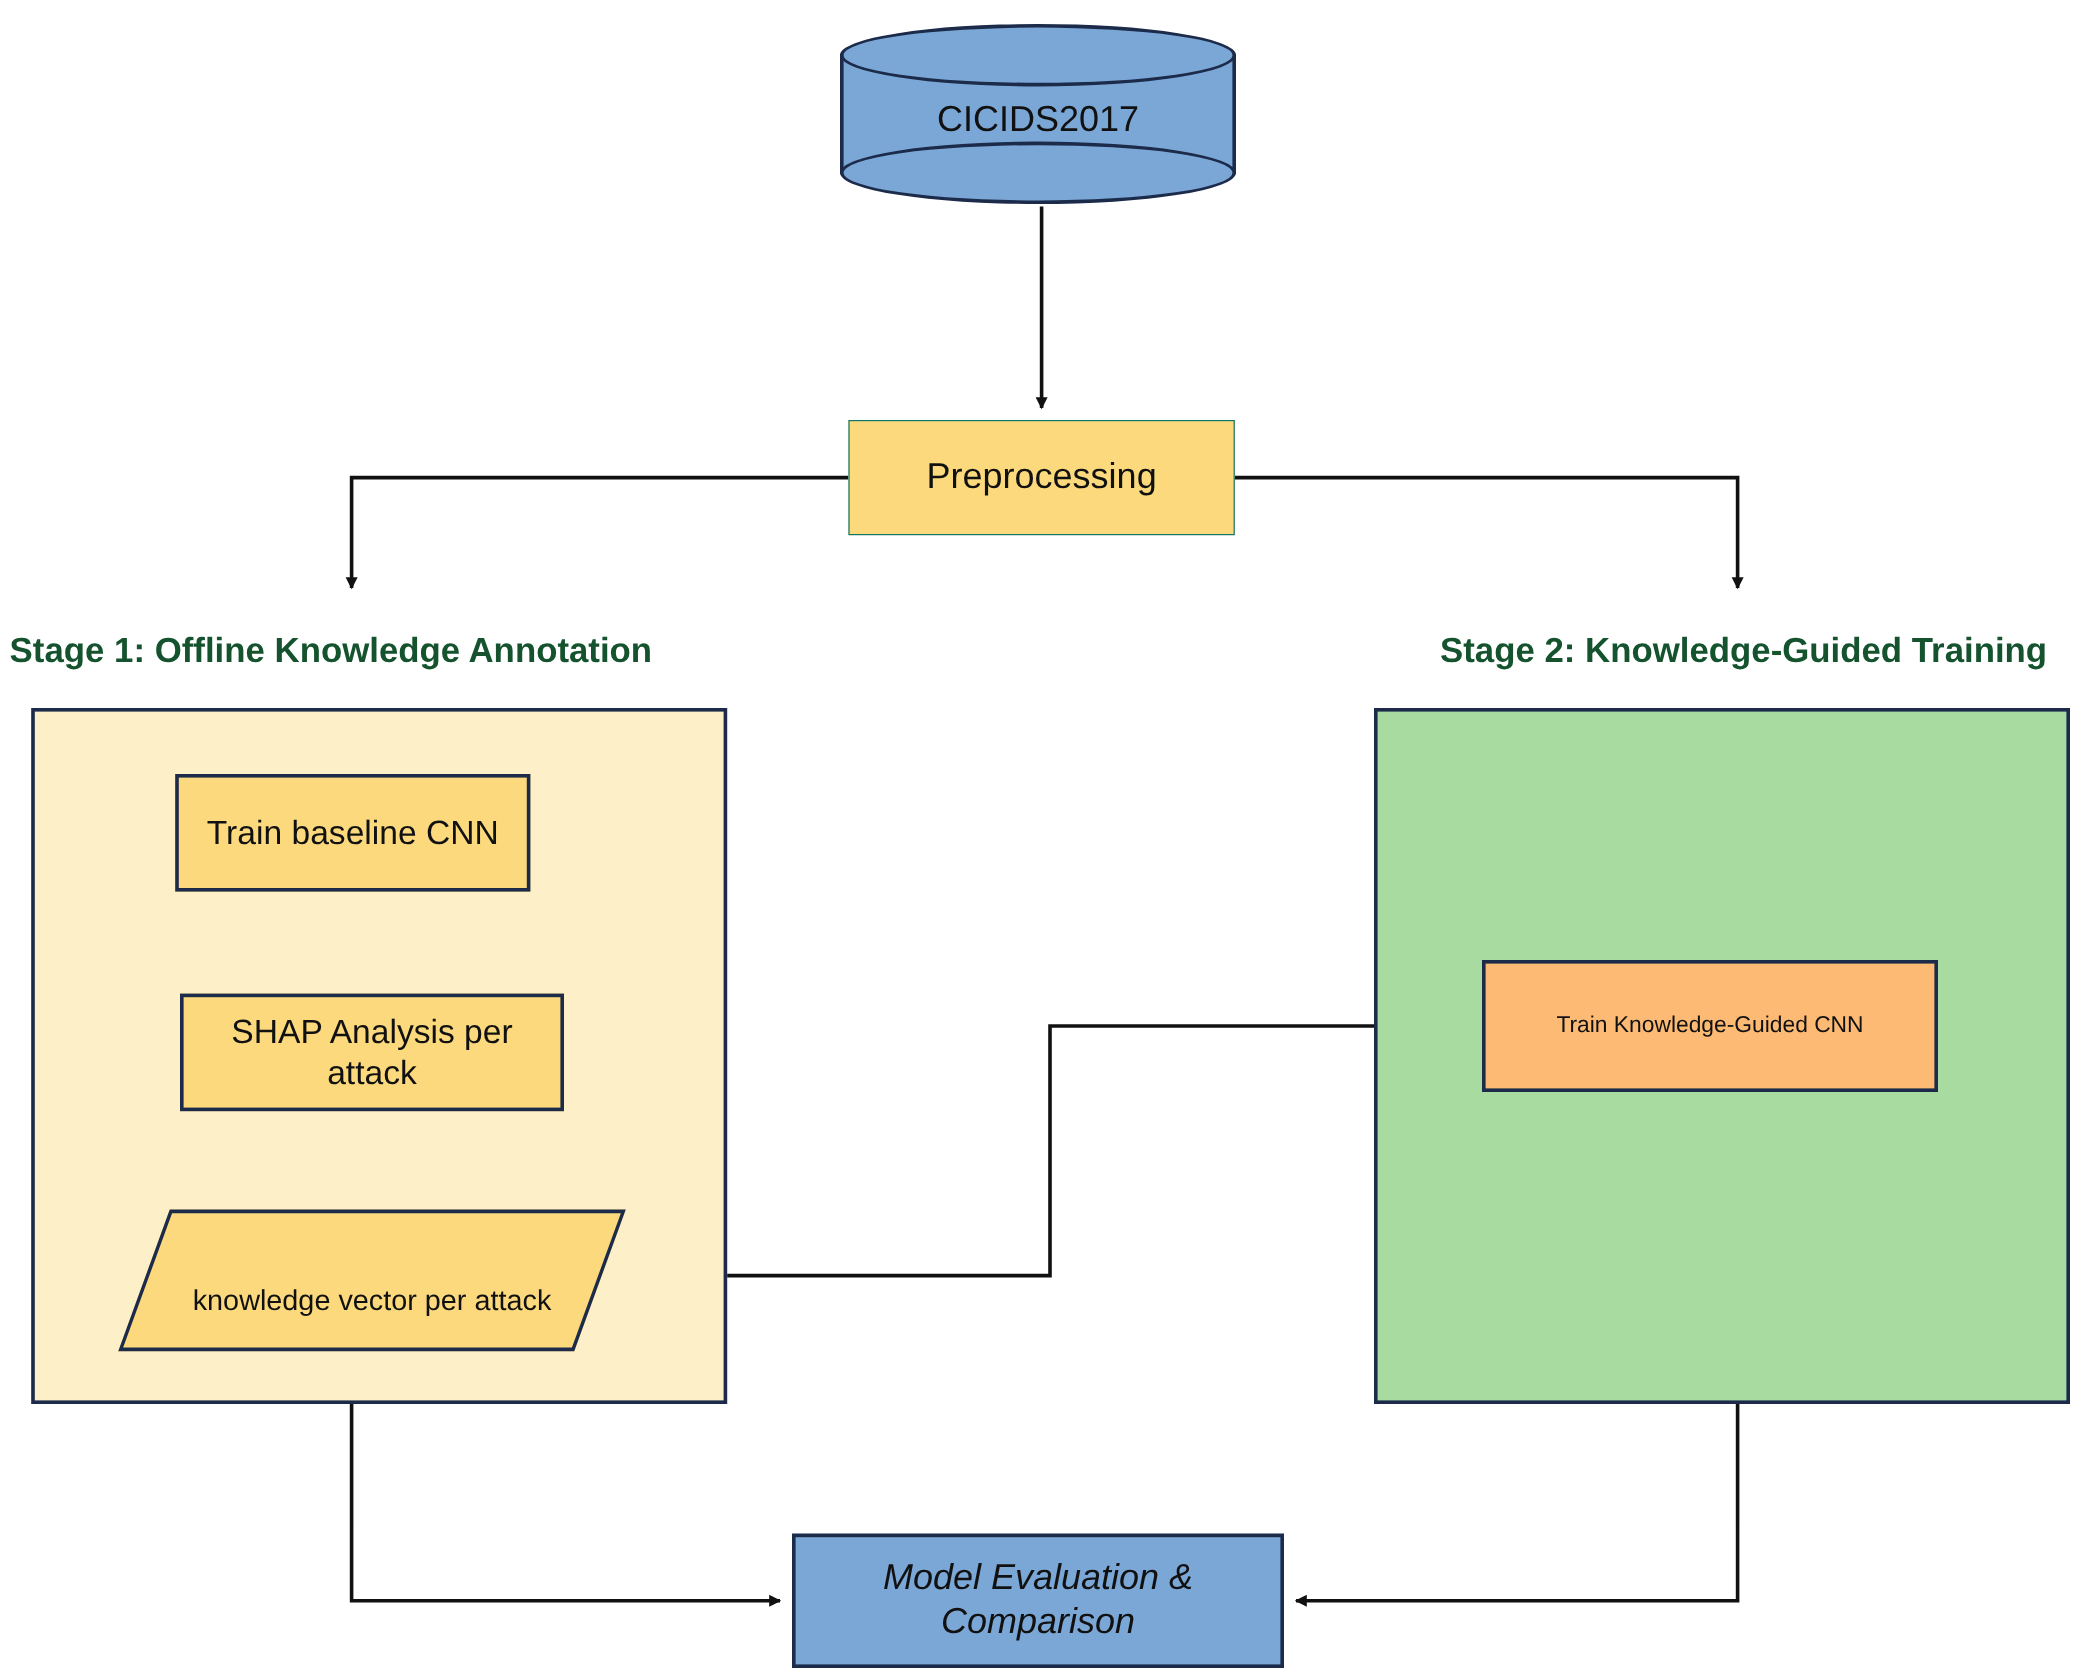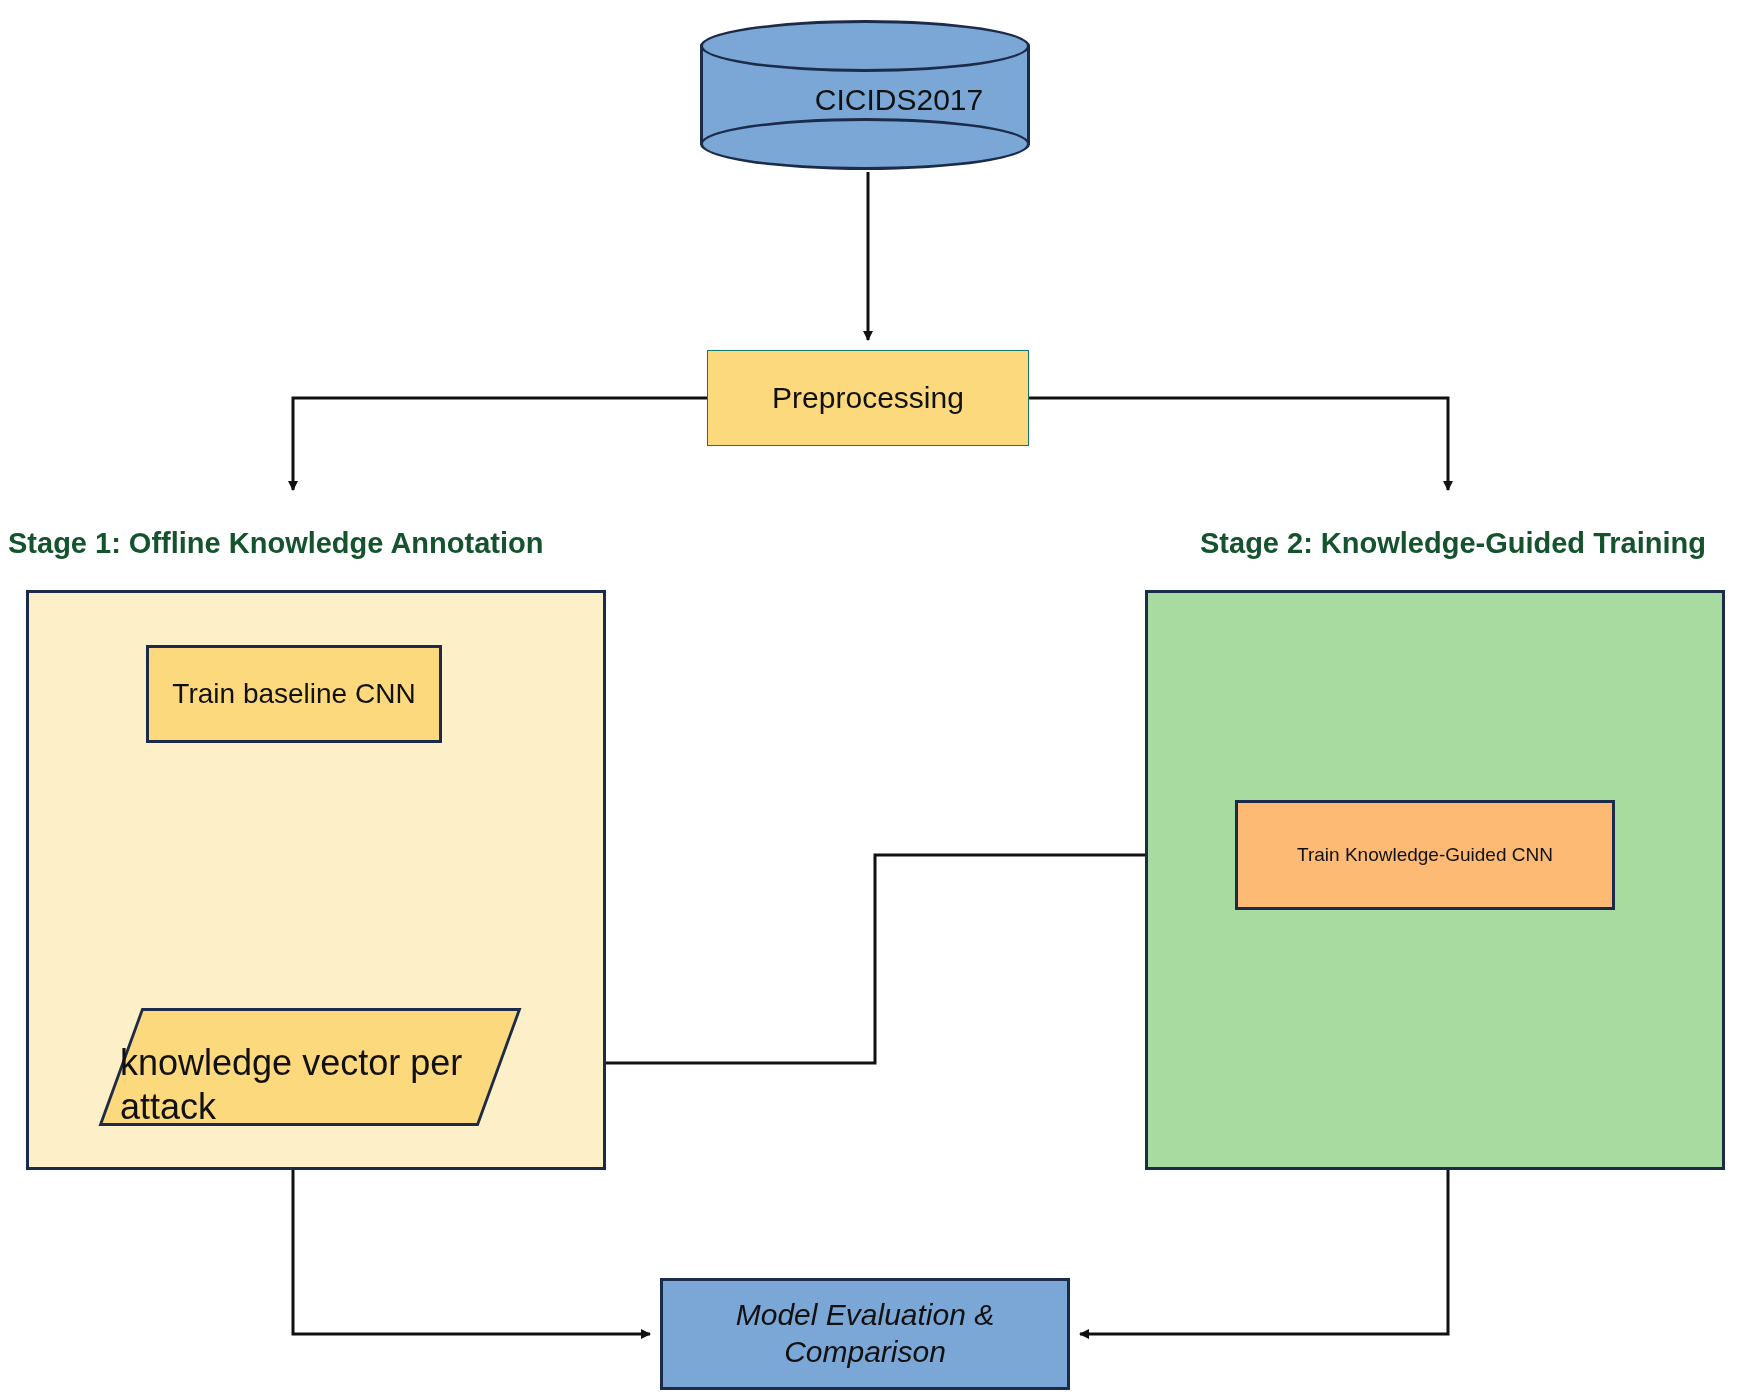--- a/index.html
+++ b/index.html
@@ -79,21 +79,20 @@
     position: absolute;
     left: 0;
     top: 52px;
     width: 330px;
     height: 56px;
     display: flex;
     align-items: center;
     justify-content: center;
     font-size: 30px;
     color: #111;
-    margin-left: 34px;
   }
 
   .preprocessing {
     left: 707px;
     top: 350px;
     width: 322px;
     height: 96px;
     background: #fbd97c;
     border: 1px solid #0f766e;
     font-size: 30px;
@@ -168,21 +167,21 @@
   .kvec-text {
     position: absolute;
     left: 0;
     top: 0;
     width: 380px;
     height: 153px;
     display: flex;
     align-items: center;
     justify-content: center;
     text-align: left;
-    font-size: 36px;
+    font-size: 24px;
     color: #111;
     line-height: 1.22;
   }
 
   .train-kg {
     left: 1235px;
     top: 800px;
     width: 380px;
     height: 110px;
     background: #fdba74;
@@ -255,20 +254,21 @@
 
   <div class="node preprocessing">Preprocessing</div>
 
   <div class="stage-label" id="stage1-label">Stage 1: Offline Knowledge Annotation</div>
   <div class="stage-label" id="stage2-label">Stage 2: Knowledge-Guided Training</div>
 
   <div class="stage-box" id="stage1-box"></div>
   <div class="stage-box" id="stage2-box"></div>
 
   <div class="node train-baseline">Train baseline CNN</div>
+  <div class="node shap">SHAP Analysis per attack</div>
 
   <div class="kvec-wrap">
     <div class="kvec-shape"></div>
     <div class="kvec-text">knowledge vector per attack</div>
   </div>
 
   <div class="node train-kg">Train Knowledge-Guided CNN</div>
 
   <div class="node model-eval">Model Evaluation &amp; Comparison</div>
 

